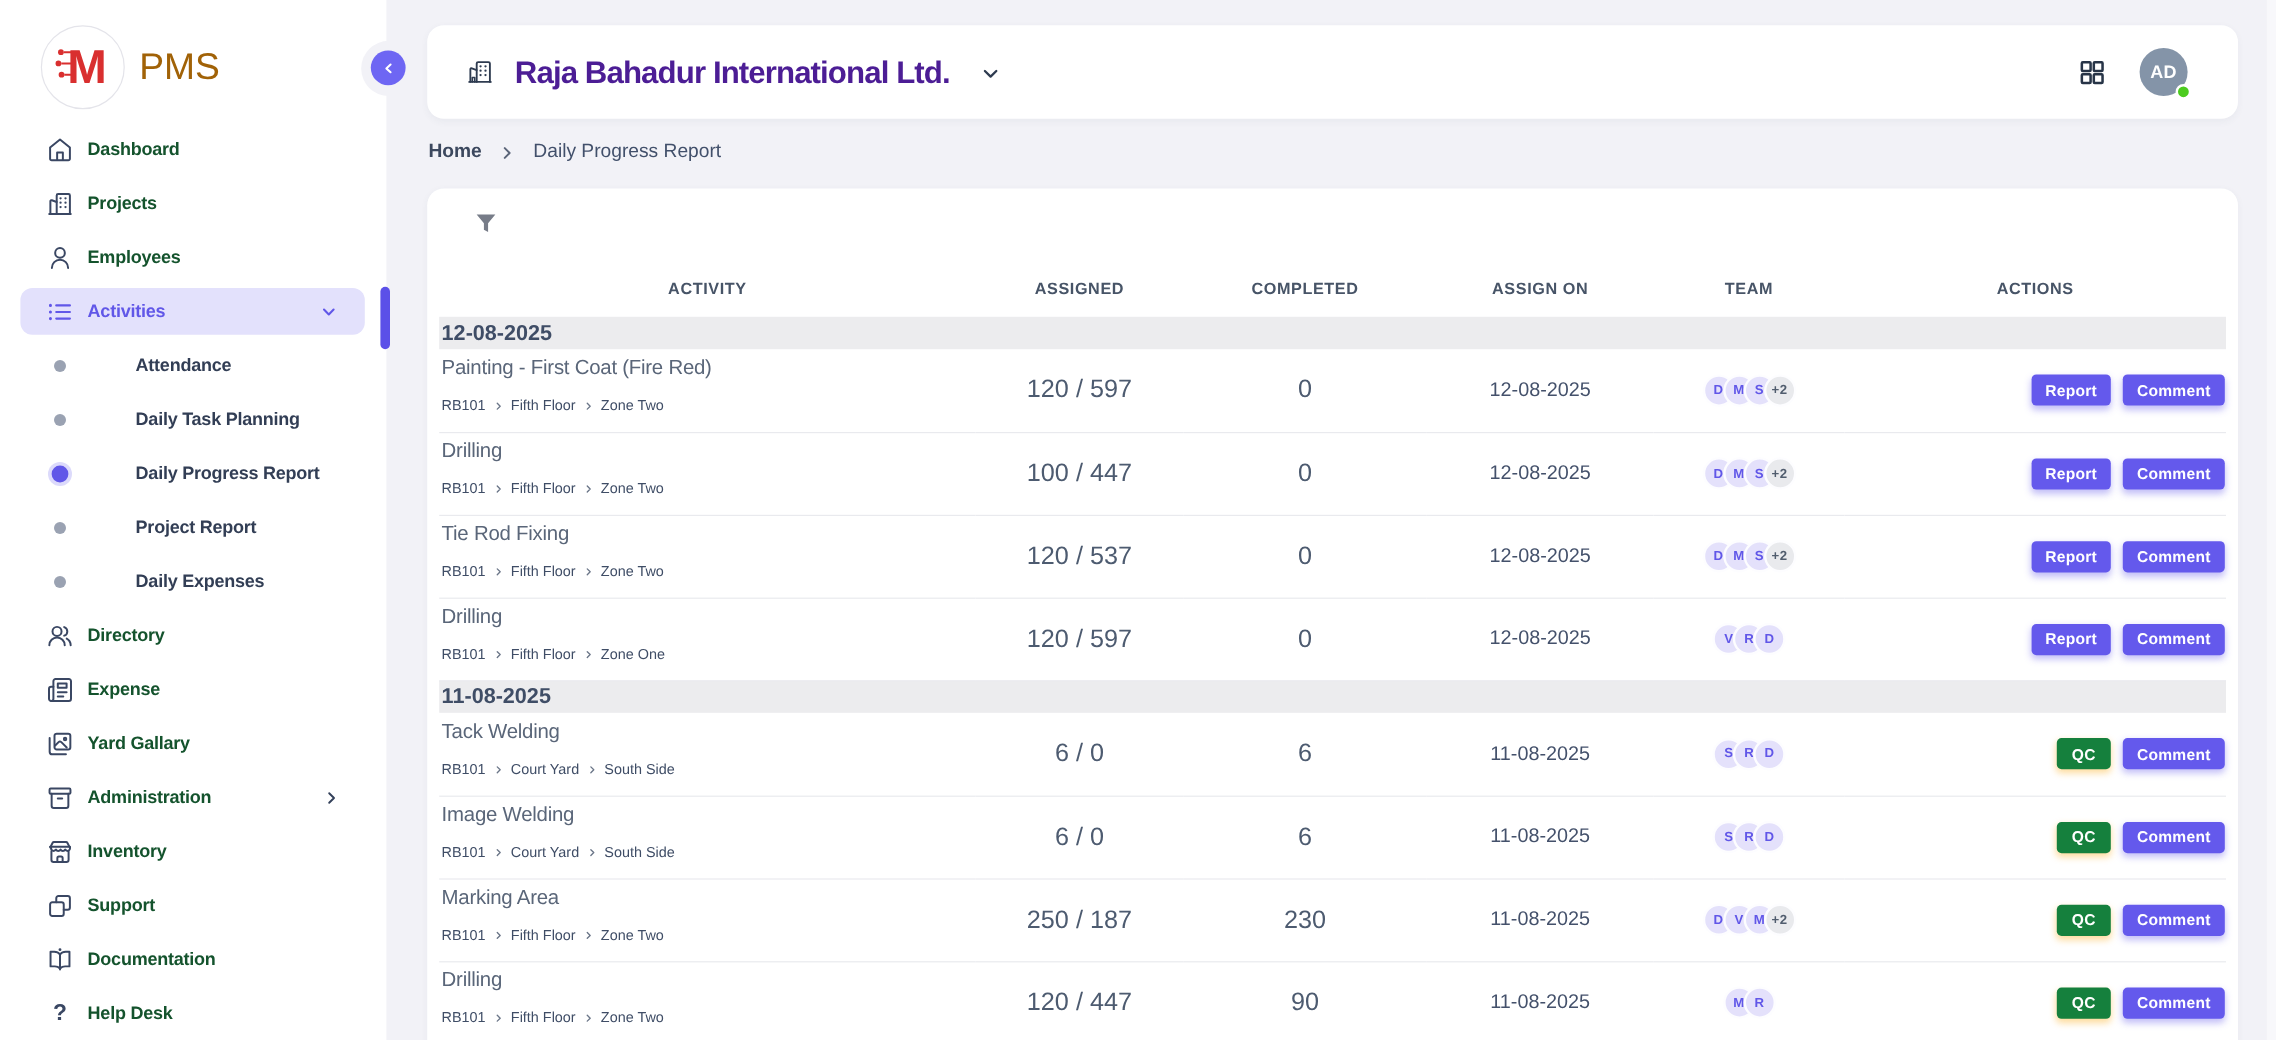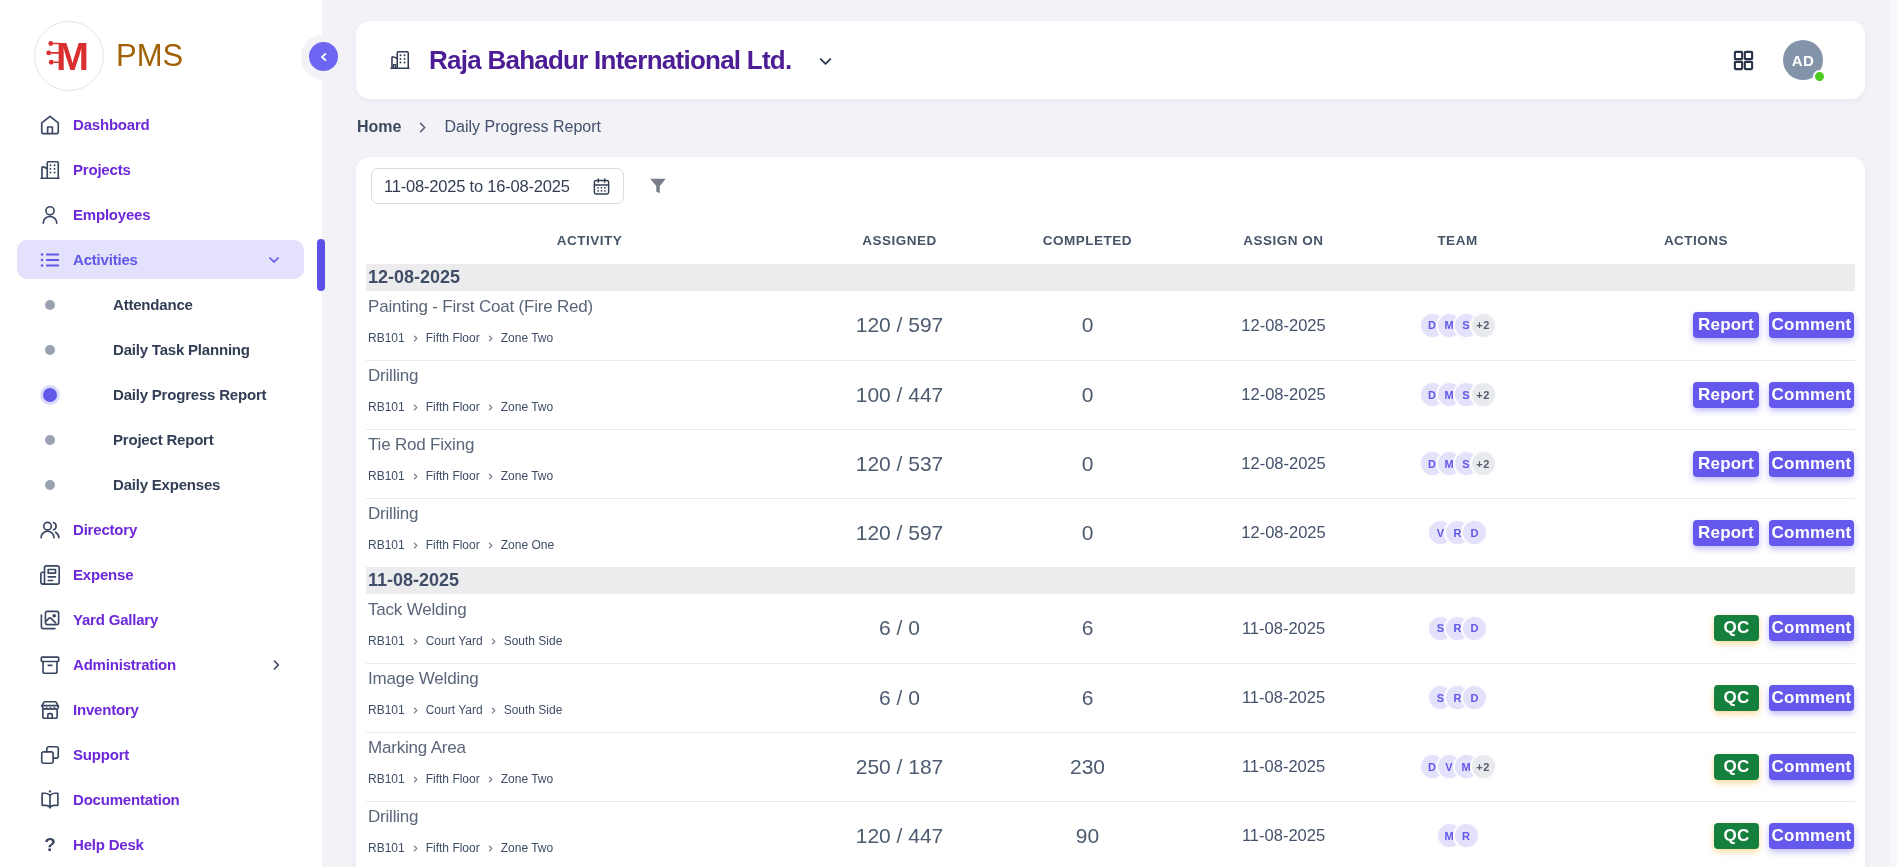--- a/index.html
+++ b/index.html
@@ -7,21 +7,21 @@
   body { font-family:"Liberation Sans", sans-serif; background:#f2f2f7; position:relative; color:#33405a; }
 
   
   .sidebar { position:absolute; left:0; top:0; width:322px; height:867px; background:#ffffff; z-index:2; }
   .logo-row { display:flex; align-items:center; gap:12px; padding:21px 0 0 34px; }
   .logo-circle { width:70px; height:70px; border-radius:50%; background:#fff; border:1px solid #e4e4ea; display:flex; align-items:center; justify-content:center; }
   .logo-text { font-size:31px; font-weight:400; color:#a16207; letter-spacing:0; }
   .nav { position:absolute; left:0; top:102px; width:322px; }
   .nav-item { position:relative; height:45px; display:flex; align-items:center; cursor:pointer; }
   .nav-item .nicon { position:absolute; left:39px; width:22px; height:22px; color:#3a4763; display:flex; align-items:center; justify-content:center; }
-  .nav-item .nlabel { position:absolute; left:73px; font-size:15px; font-weight:600; color:#6d28d9; letter-spacing:-.2px; }
+  .nav-item .nlabel { position:absolute; left:73px; font-size:15px; font-weight:600; color:#14532d; letter-spacing:-.2px; }
   .nav-item.active-parent::before { content:""; position:absolute; left:17px; top:3px; width:287px; height:39px; background:#e3e1fc; border-radius:10px; }
   .nav-item.active-parent .nicon, .nav-item.active-parent .nlabel { color:#6157e8; z-index:1; }
   .nav-item .chev { position:absolute; width:16px; height:16px; color:#33405a; }
   .nav-item .chev.down { left:266px; color:#6157e8; z-index:1; }
   .nav-item .chev.right { left:268px; }
   .sub-item { position:relative; height:45px; display:flex; align-items:center; cursor:pointer; }
   .sub-item .dot { position:absolute; left:45px; width:10px; height:10px; border-radius:50%; background:#9aa2b2; }
   .sub-item.active .dot { left:43px; width:14px; height:14px; background:#6157e8; box-shadow:0 0 0 3px #dcdafb; }
   .sub-item .slabel { position:absolute; left:113px; font-size:15px; font-weight:600; color:#323e55; letter-spacing:-.2px; }
   .side-scrollbar { position:absolute; right:-3px; top:239px; width:8px; height:52px; border-radius:4px; background:#5b50e8; }
@@ -65,21 +65,21 @@
   .act-title { font-size:17px; font-weight:400; color:#5a6679; letter-spacing:-.2px; }
   .act-path { display:flex; align-items:center; gap:6px; margin-top:14px; font-size:12px; font-weight:500; color:#3f4d66; }
   .act-path .psep { width:9px; height:9px; color:#6b7688; margin-top:1px; }
   .num-cell { font-size:21px; color:#4d5b70; }
   .date-cell { font-size:16.5px; color:#44516b; }
   .team-cell .team-g { display:flex; justify-content:center; }
   .tavatar { width:27px; height:27px; border-radius:50%; background:#e4e1fb; border:2px solid #fdfdff; color:#6157e8; font-size:11px; font-weight:700; display:flex; align-items:center; justify-content:center; }
   .tavatar + .tavatar { margin-left:-10px; }
   .tavatar.more { background:#e9eaed; color:#515d6e; letter-spacing:.5px; }
   tr.data-row td.actions-cell { text-align:right; padding-right:1px; }
-  .btn { display:inline-flex; align-items:center; justify-content:center; height:26px; border:none; border-radius:4px; color:#fff; font-size:17px; font-weight:700; font-family:"Liberation Sans", sans-serif; cursor:pointer; letter-spacing:.2px; }
+  .btn { display:inline-flex; align-items:center; justify-content:center; height:26px; border:none; border-radius:4px; color:#fff; font-size:13px; font-weight:700; font-family:"Liberation Sans", sans-serif; cursor:pointer; letter-spacing:.2px; }
   .btn-purple { background:#6459ec; box-shadow:0 3px 6px rgba(100,89,236,.4); }
   .btn-qc { background:#15803d; box-shadow:0 3px 6px rgba(249,164,8,.4); width:45px; }
   .btn-report { width:66px; }
   .btn-comment { width:85px; margin-left:10px; }
 
   .page-scrollbar { position:absolute; right:0; top:0; width:8px; height:867px; background:#f8f8fb; z-index:5; }
   svg { display:block; }
 </style>
 </head>
 <body>
@@ -290,28 +290,20 @@
   <div class="breadcrumb">
     <span class="bc-home">Home</span>
     <svg class="bc-sep" viewBox="0 0 24 24" fill="none" stroke="currentColor" stroke-width="2.6" stroke-linecap="round" stroke-linejoin="round">
         <path d="m9 5.5 6.5 6.5L9 18.5"></path>
       </svg>
     <span class="bc-current">Daily Progress Report</span>
   </div>
 
   <section class="card content">
     <div class="filter-row">
-      <div class="date-input">
-        <span class="dval">11-08-2025 to 16-08-2025</span>
-        <svg class="cal" viewBox="0 0 24 24" fill="none" stroke="currentColor" stroke-width="1.8" stroke-linecap="round" stroke-linejoin="round">
-          <rect x="3" y="4.5" width="18" height="17" rx="2.2"></rect>
-          <path d="M8 2.5v4M16 2.5v4M3 10h18"></path>
-          <path d="M7.7 13.7h.01M12 13.7h.01M16.3 13.7h.01M7.7 17.5h.01M12 17.5h.01M16.3 17.5h.01" stroke-width="2.2"></path>
-        </svg>
-      </div>
       <svg class="funnel" viewBox="0 0 24 24">
         <path d="M3.5 4h17l-6.6 8V20l-3.8-2.1v-5.9Z" fill="#777c88" stroke="none"></path>
       </svg>
     </div>
 
     <table class="report">
       <colgroup>
         <col style="width:447px">
           <col style="width:173px">
           <col style="width:203px">

